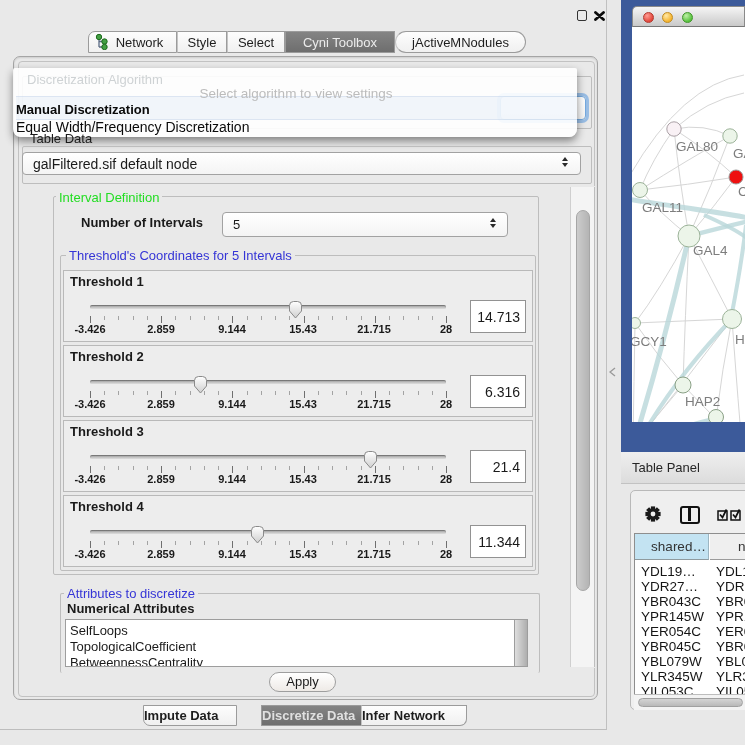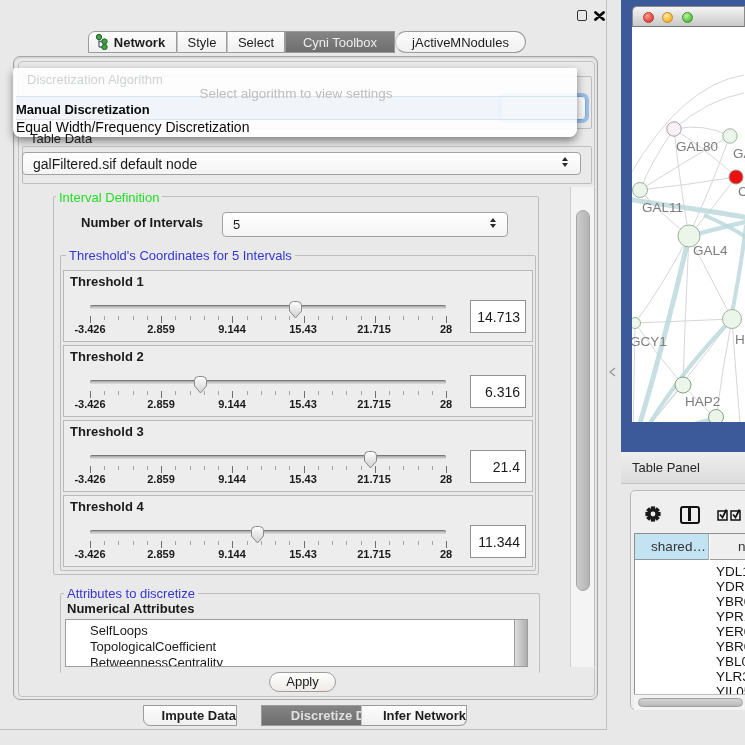--- a/index.html
+++ b/index.html
@@ -35,25 +35,25 @@
 
 .tbox { position:absolute; left:63px; width:470px; height:72px; border:1px solid #b9b9b9; background:#ededed; }
 .track { position:absolute; left:90px; width:356px; height:4px; background:linear-gradient(#8e8e8e 0,#b4b4b4 35%,#dedede 100%); border-radius:2px; box-shadow:inset 0 1px 1px rgba(0,0,0,0.25); }
 .ticks-min { position:absolute; left:90px; width:357px; height:4px; background:repeating-linear-gradient(90deg,#a3a3a3 0 1px,transparent 1px 14.24px); }
 .ticks-maj { position:absolute; left:90px; width:357px; height:7px; background:repeating-linear-gradient(90deg,#6f6f6f 0 1px,transparent 1px 71.2px); }
 .tlab { position:absolute; transform:translateX(-50%); font-size:11px; font-weight:bold; color:#1a1a1a; }
 .thumb { position:absolute; width:15px; height:19px; }
 .vbox { position:absolute; left:470px; width:56px; height:33px; background:#fff; border:1px solid #929292; font-size:14px; text-align:right; padding:8px 5px 0 0; }
 
 #attrlist { left:65px; top:619px; width:449px; height:48px; background:#fff; border:1px solid #9d9d9d; border-right:none; overflow:hidden; font-size:13px; padding-top:3px; }
-#attrlist div { padding-left:24px; height:16px; line-height:16px; }
+#attrlist div { padding-left:4px; height:16px; line-height:16px; }
 #listsb { left:514px; top:619px; width:14px; height:48px; border:1px solid #9d9d9d; background:linear-gradient(90deg,#dedede,#aeaeae); }
 
 #apply { left:269px; top:672px; width:67px; height:20px; background:linear-gradient(#ffffff,#eeeae6); border:1px solid #9e9e9e; border-radius:10px; text-align:center; line-height:18px; font-size:13px; }
-.btab { position:absolute; top:705px; height:21px; background:linear-gradient(#fdfdfd,#f0f0f0); border:1px solid #9b9b9b; border-left:1px solid #c4c4c4; text-align:right; font-size:13px; font-weight:bold; line-height:20px; color:#1d1d1d; }
+.btab { position:absolute; top:705px; height:21px; background:linear-gradient(#fdfdfd,#f0f0f0); border:1px solid #9b9b9b; border-left:1px solid #c4c4c4; text-align:left; font-size:13px; font-weight:bold; line-height:20px; color:#1d1d1d; }
 .btab.first { border-left:1px solid #9b9b9b; border-bottom-left-radius:7px; }
 .btab.last { border-bottom-right-radius:7px; }
 .btab.sel { background:linear-gradient(#848484,#6e6e6e); color:#e0e0e0; border-left:1px solid #9b9b9b;margin-left:24px; }
 
 #popup { left:13px; top:68px; width:564px; height:69px; background:rgba(255,255,255,0.9); border-radius:2px 2px 8px 8px; box-shadow:0 4px 9px rgba(0,0,0,0.45); }
 
 #splitter { left:608px; top:0; width:13px; height:745px; background:#e8e8e8; }
 #bluezone { left:621px; top:0; width:124px; height:452px; background:#3c5a9a; }
 #nettitle { left:632px; top:6px; width:113px; height:21px; background:linear-gradient(#f5f5f5,#c9c9c9); border:1px solid #8a8a8a; border-bottom-color:#777; border-top-left-radius:5px; }
 .light { position:absolute; top:5px; width:11px; height:11px; border-radius:50%; }
@@ -63,21 +63,21 @@
 </style>
 </head>
 <body>
 
 <div id="win" class="abs">
   <div class="wicon-sq"></div>
   <svg class="abs" style="left:594px; top:11px;" width="11" height="10" viewBox="0 0 11 10">
       <path d="M1.5 1.5 L9.5 8.5 M9.5 1.5 L1.5 8.5" stroke="#0a0a0a" stroke-width="2.8" stroke-linecap="round"></path>
     </svg>
 
-  <div class="tab first" style="left:88px; width:89px;"><span style="margin-left:14px;font-weight:bold;">Network</span></div>
+  <div class="tab first" style="left:88px; width:89px;"><span style="margin-left:14px;">Network</span></div>
   <div class="tab" style="left:177px; width:50px;">Style</div>
   <div class="tab" style="left:227px; width:58px;">Select</div>
   <div class="tab sel" style="left:285px; width:110px;">Cyni Toolbox</div>
   <div class="tab last" style="left:395px; width:131px;border-radius:11px;">jActiveMNodules</div>
   <svg class="abs" style="left:94px; top:33px;" width="14" height="17" viewBox="0 0 14 17">
     <path d="M5 4 V14 M5 8.5 H10 M5 14 H10" fill="none" stroke="#5b6b85" stroke-width="1.3"></path>
     <circle cx="5" cy="4" r="2.7" fill="#44a044" stroke="#1d6b1d" stroke-width="1"></circle>
     <circle cx="10.5" cy="8.5" r="2.7" fill="#44a044" stroke="#1d6b1d" stroke-width="1"></circle>
     <circle cx="10.5" cy="14" r="2.7" fill="#44a044" stroke="#1d6b1d" stroke-width="1"></circle>
   </svg>
@@ -318,18 +318,19 @@
     </div>
   <svg style="position:absolute; left:86px; top:17px;" width="26" height="13" viewBox="0 0 26 13">
    <rect x="1" y="3" width="9" height="9" fill="none" stroke="#111" stroke-width="1.5"></rect>
    <path d="M3 6.5 L5.5 9.5 L9.5 1.5" fill="none" stroke="#111" stroke-width="1.7"></path>
    <rect x="14" y="3" width="9" height="9" fill="none" stroke="#111" stroke-width="1.5"></rect>
    <path d="M16 6.5 L18.5 9.5 L22.5 1.5" fill="none" stroke="#111" stroke-width="1.7"></path>
   </svg>
   <div style="position:absolute; left:3px; top:42px; width:120px; height:164px; background:#fff; border:1px solid #8e8e8e; border-right:none; overflow:hidden; font-size:13.5px;">
     <div style="position:absolute; left:0; top:0; width:74px; height:26px; background:#c3e3f2; border-right:1px solid #9db6c2; border-bottom:1px solid #8f9a9e; text-align:center; line-height:25px; color:#333; padding-left:14px;">shared…</div>
     <div style="position:absolute; left:75px; top:0; width:60px; height:26px; background:#efefef; border-bottom:1px solid #9b9b9b; padding-left:28px; line-height:25px; color:#333;">n</div>
+    <div style="position:absolute; left:6px; top:30px; line-height:15px; color:#151515;">YDL19…<br>YDR27…<br>YBR043C<br>YPR145W<br>YER054C<br>YBR045C<br>YBL079W<br>YLR345W<br>YIL053C</div>
     <div style="position:absolute; left:81px; top:30px; line-height:15px; color:#151515;">YDL194W<br>YDR277C<br>YBR043C<br>YPR145W<br>YER054C<br>YBR045C<br>YBL079W<br>YLR345W<br>YIL053C</div>
   </div>
   <div style="position:absolute; left:3px; top:203px; width:120px; height:16px; background:#f3f3f3; border-top:1px solid #bdbdbd;">
     <div style="position:absolute; left:4px; top:3px; width:105px; height:9px; background:linear-gradient(#d4d4d4,#b9b9b9); border:1px solid #a0a0a0; border-radius:5px;"></div>
   </div>
 </div>
 
 </body></html>

